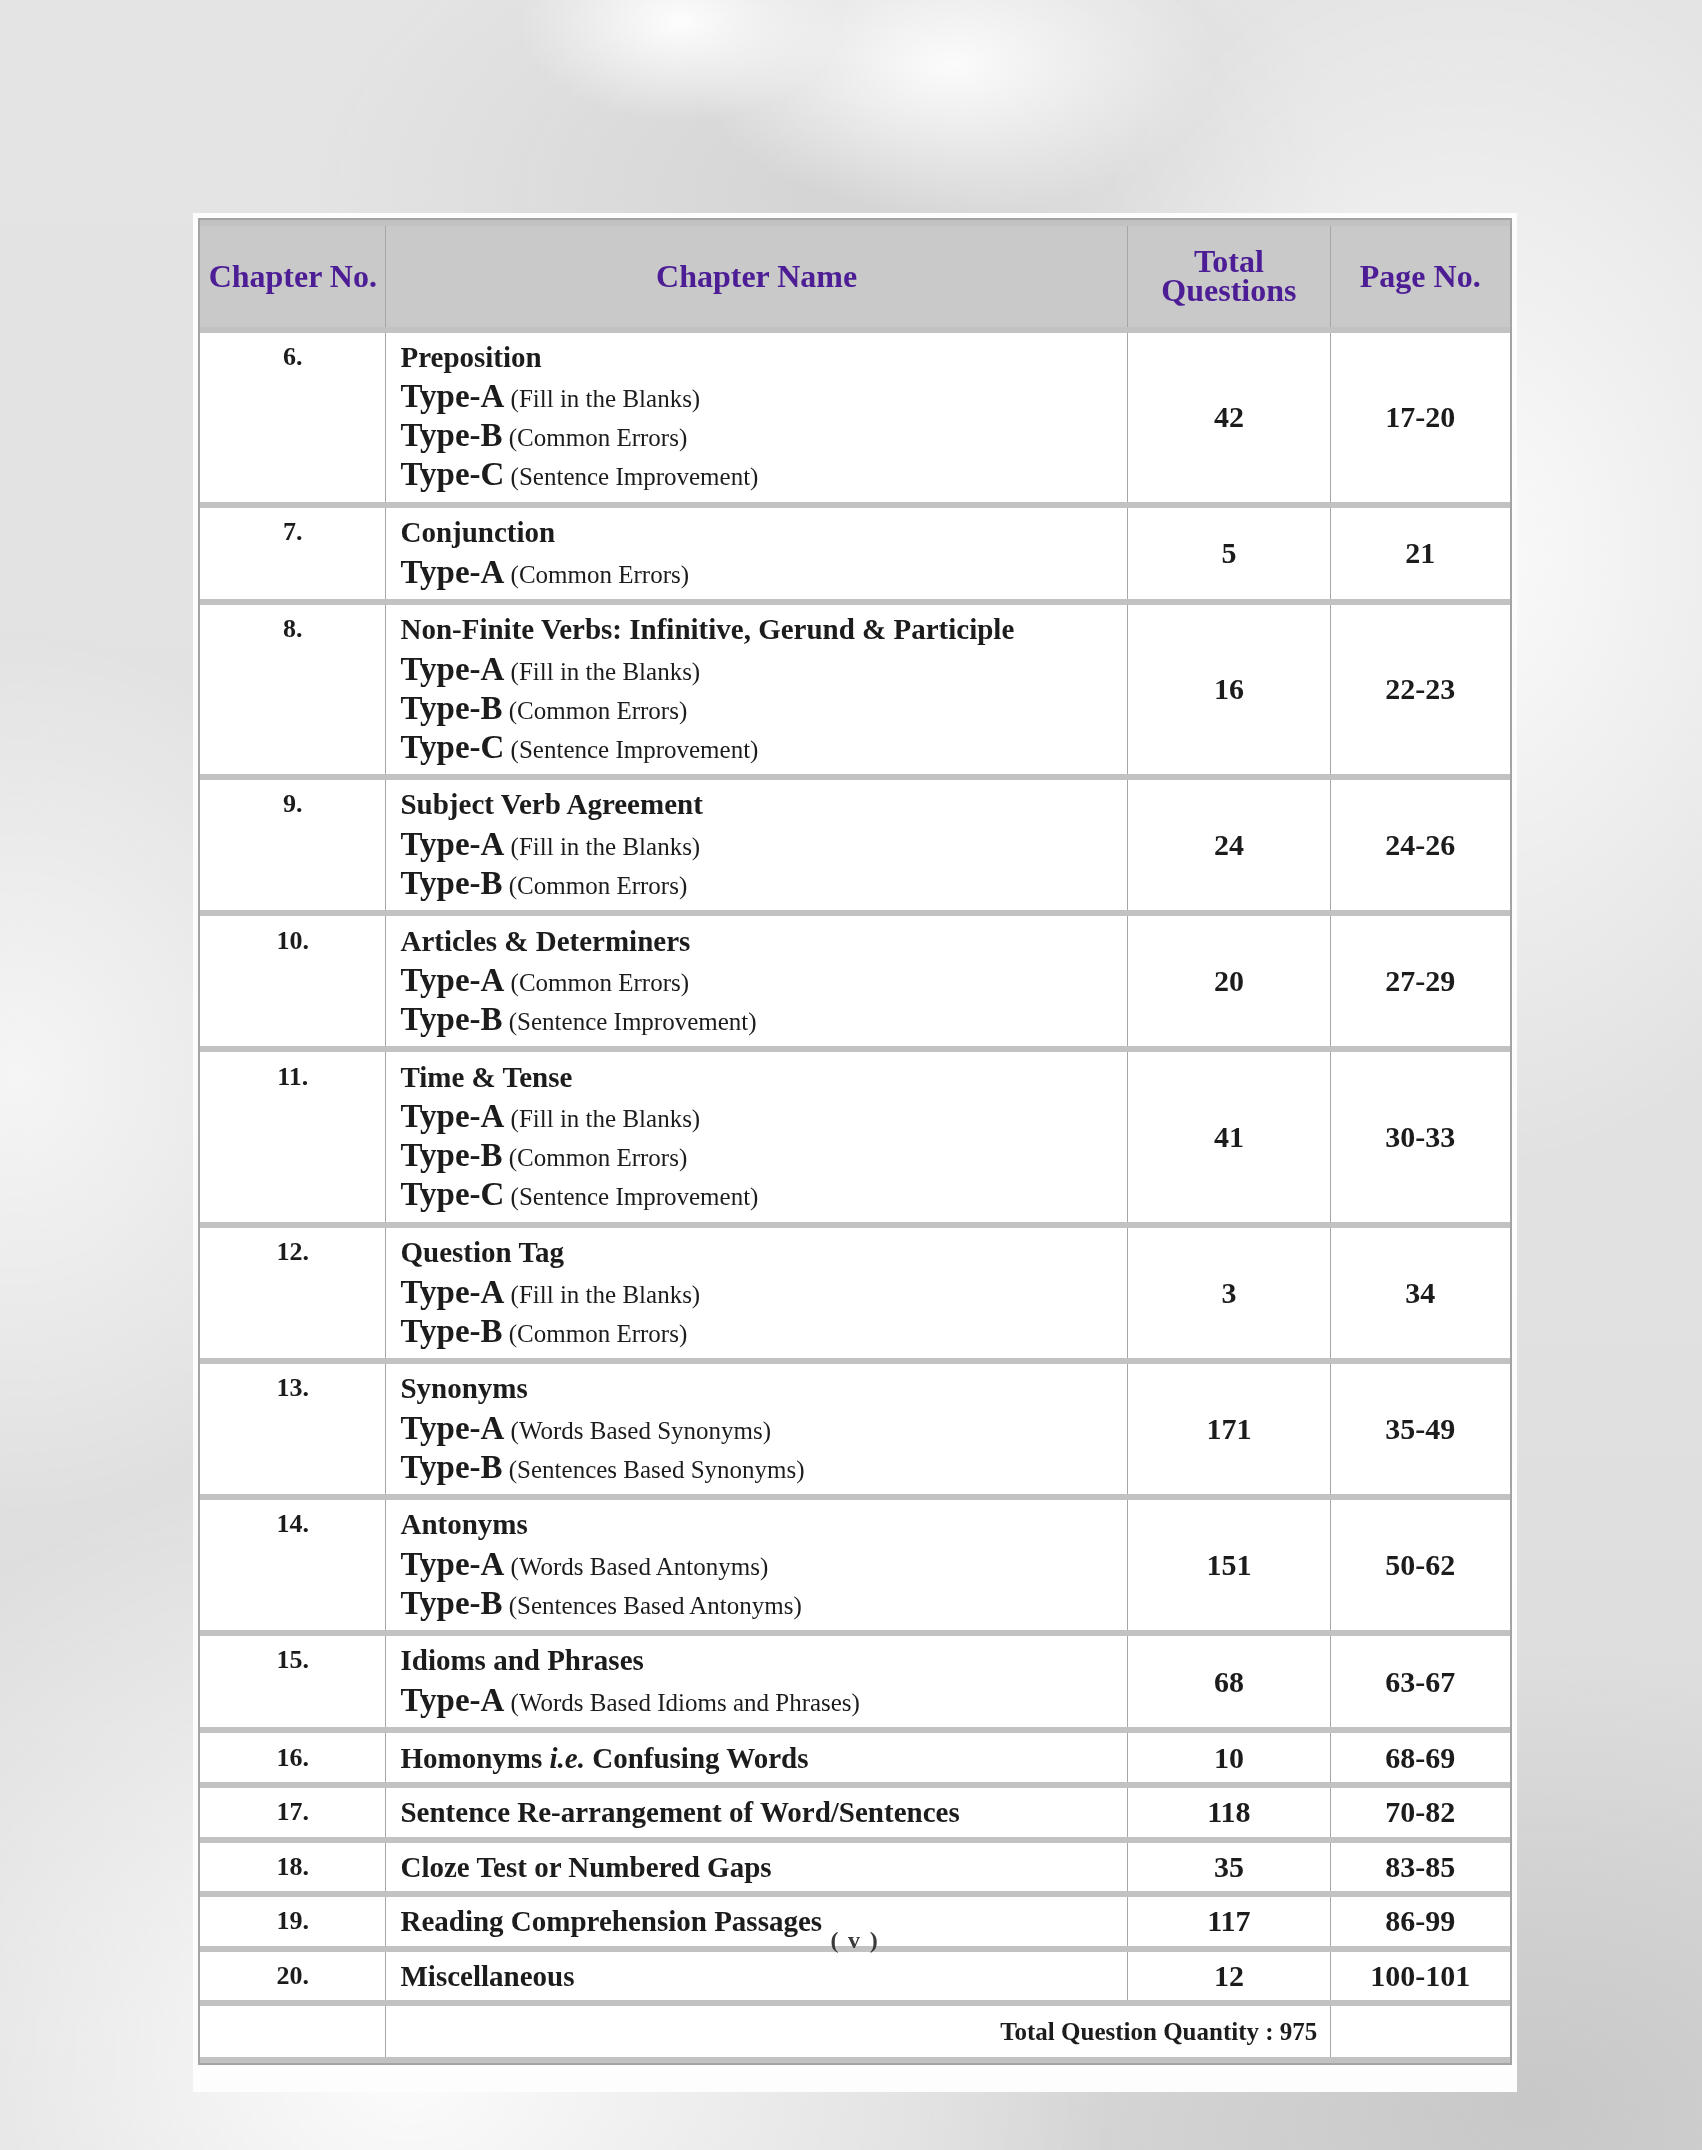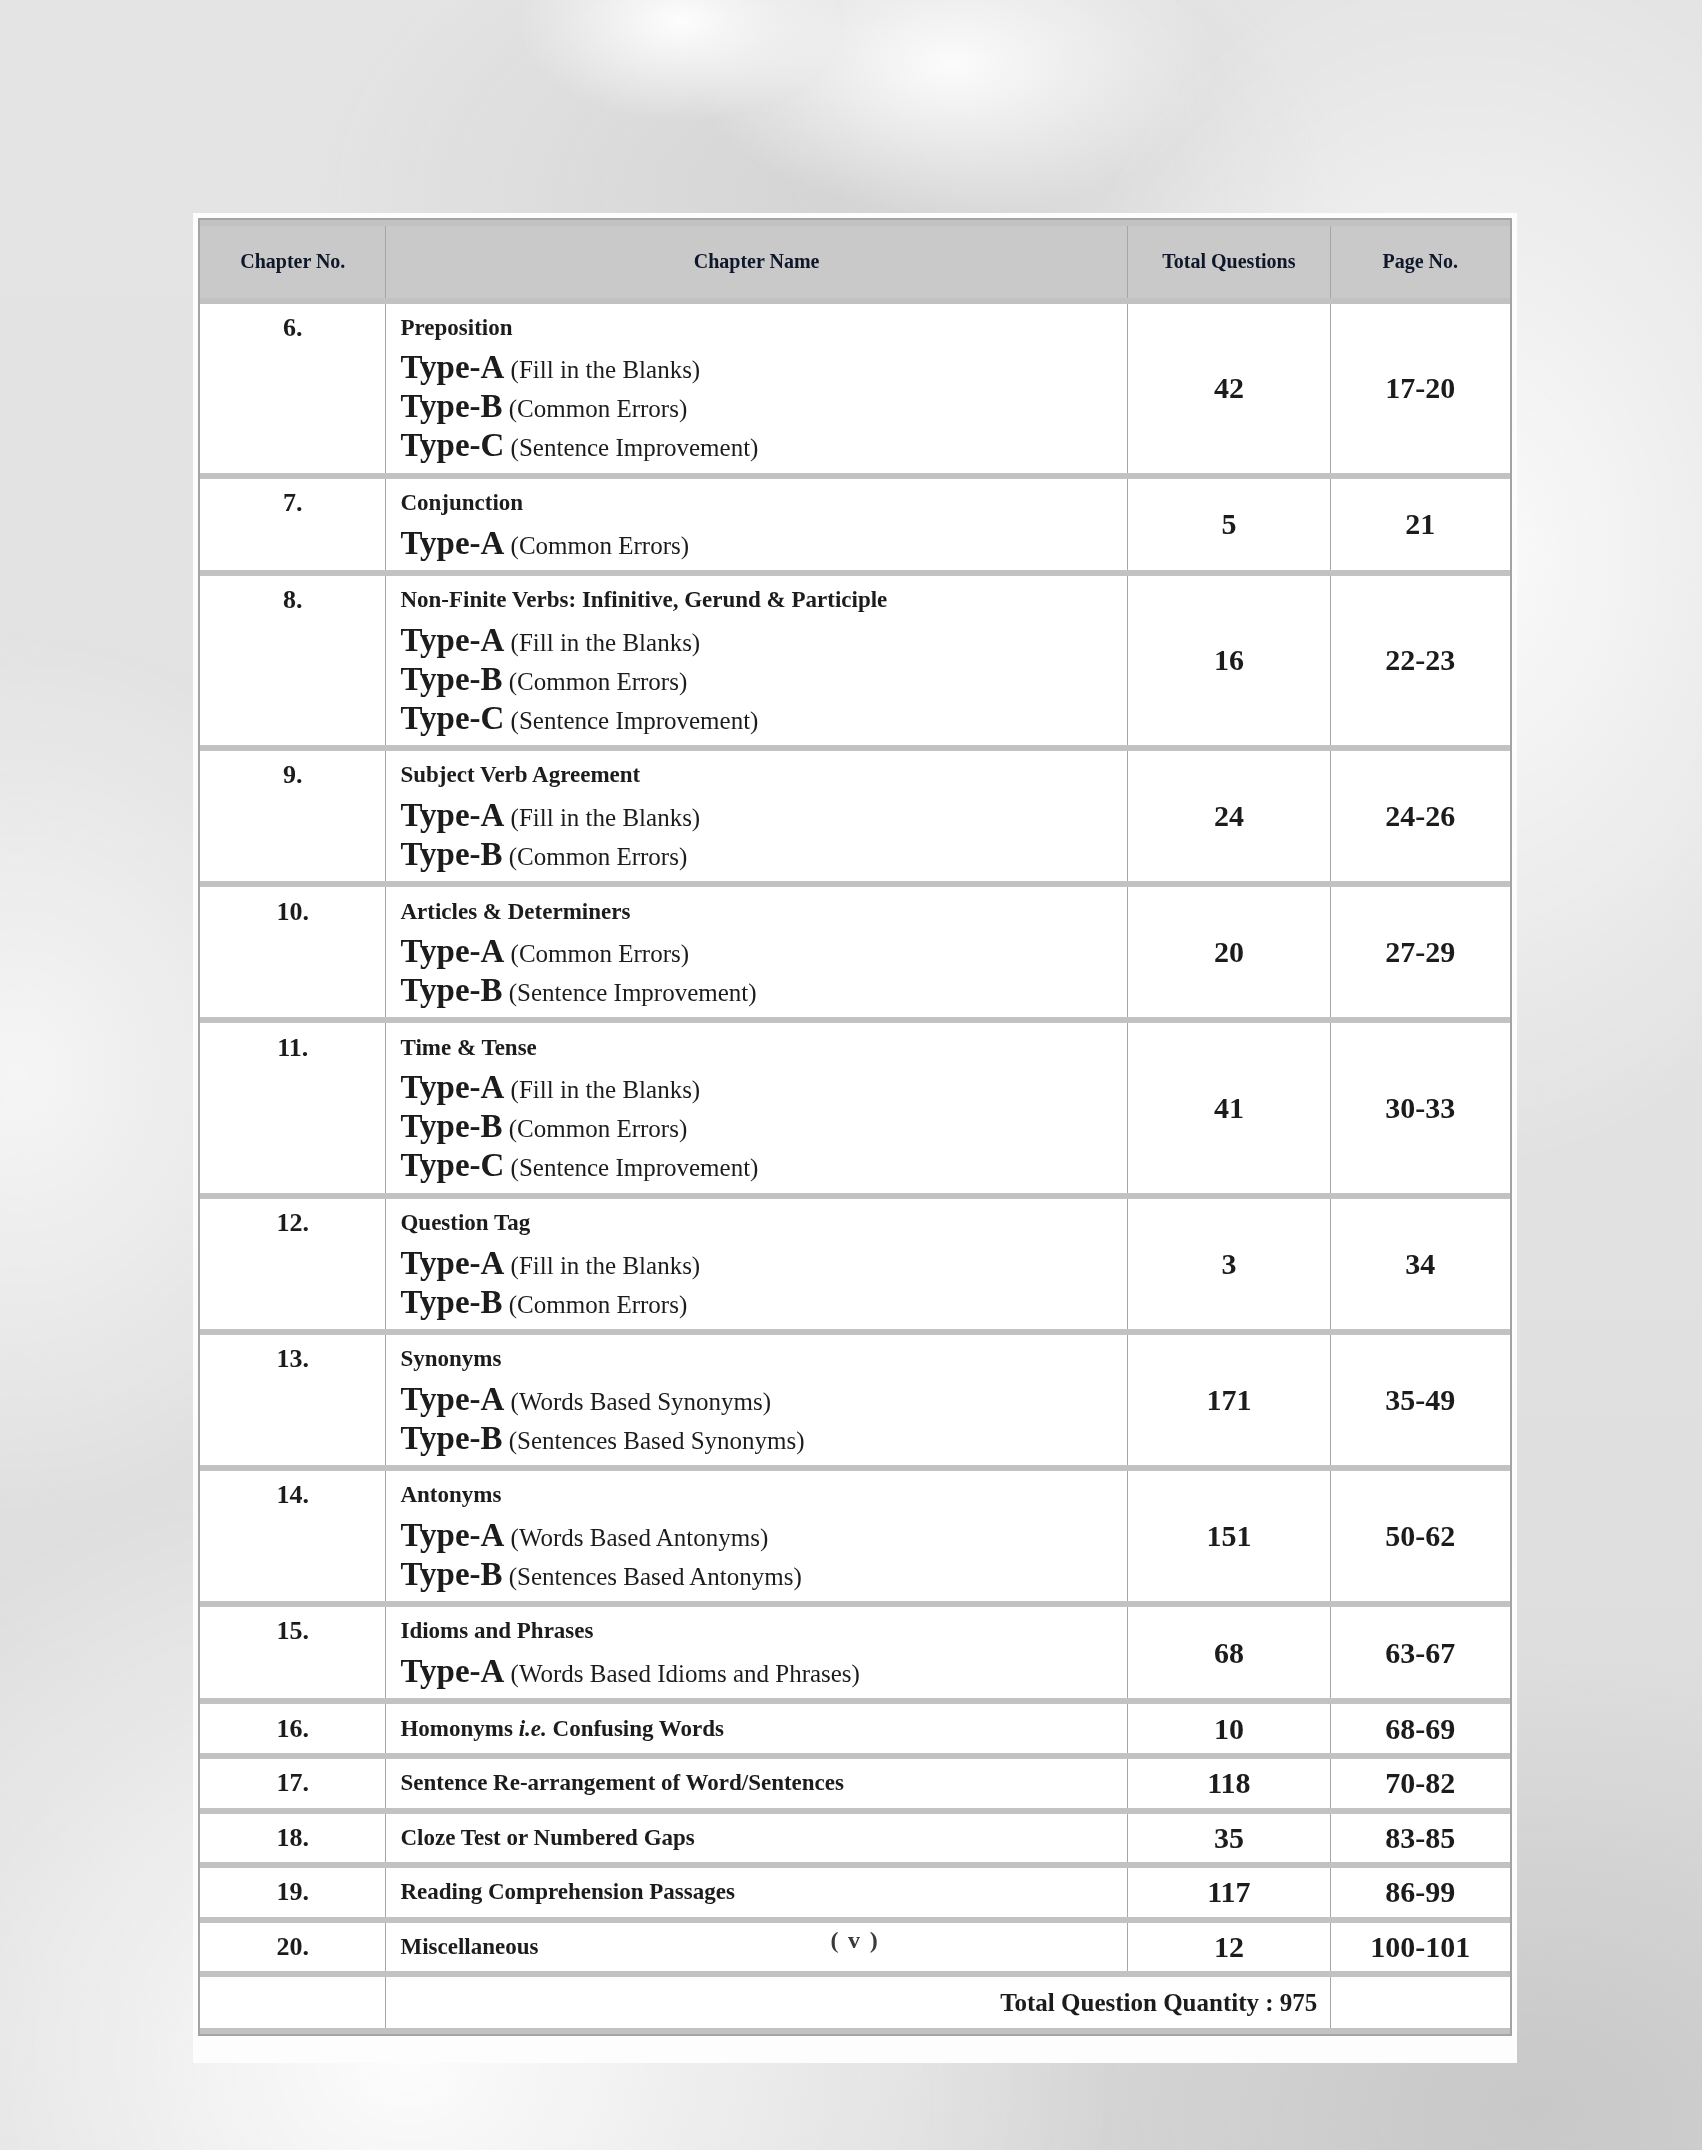--- a/index.html
+++ b/index.html
@@ -19,31 +19,31 @@
   }
   .backing{
     position:absolute;left:193px;top:213px;width:1324px;
     background:#fdfdfd;padding:4.5px 5.4px 27px 5.4px;box-sizing:border-box;
   }
   table.toc{
     width:100%;border-collapse:separate;border-spacing:0 6.3px;
     background:#c2c2c2;border:2.7px solid #a4a4a4;table-layout:fixed;
   }
   th{
-    background:#c9c9c9;font-weight:bold;font-size:20px;line-height:29px;
-    padding:21.5px 5.4px;border-left:1.8px solid #a6a6a6;color:#0f172a;
+    background:#c9c9c9;font-weight:bold;font-size:32px;line-height:29px;
+    padding:21.5px 5.4px;border-left:1.8px solid #a6a6a6;color:#4c1d95;
   }
   th:first-child{border-left:none;}
   td{background:#ffffff;border-left:1.8px solid #a6a6a6;}
   td:first-child{border-left:none;}
   th.c1{width:174px;} th.c3{width:191px;} th.c4{width:168px;}
   td.no{text-align:center;vertical-align:top;font-weight:bold;font-size:26px;
         padding:6.3px 3.6px;line-height:36px;}
   td.name{padding:6.3px 10.7px 6.3px 14.3px;vertical-align:top;}
-  td.name .title{font-weight:bold;font-size:23px;line-height:36px;}
+  td.name .title{font-weight:bold;font-size:29px;line-height:36px;}
   td.name .title i{font-weight:bold;}
   td.name .sub{font-size:25px;line-height:36px;}
   td.name .title + .sub{margin-top:3.6px;}
   td.name .sub b{font-size:33px;}
   td.qty,td.pg{text-align:center;vertical-align:middle;font-weight:bold;font-size:30px;}
   td.blank{background:#ffffff;}
   td.total{ text-align:right;font-weight:bold;font-size:25px;line-height:36px;
         padding:7.2px 12.5px 7.2px 5.4px;vertical-align:middle;}
   .pagenum{
     position:absolute;left:193px;top:1927px;width:1324px;text-align:center;

